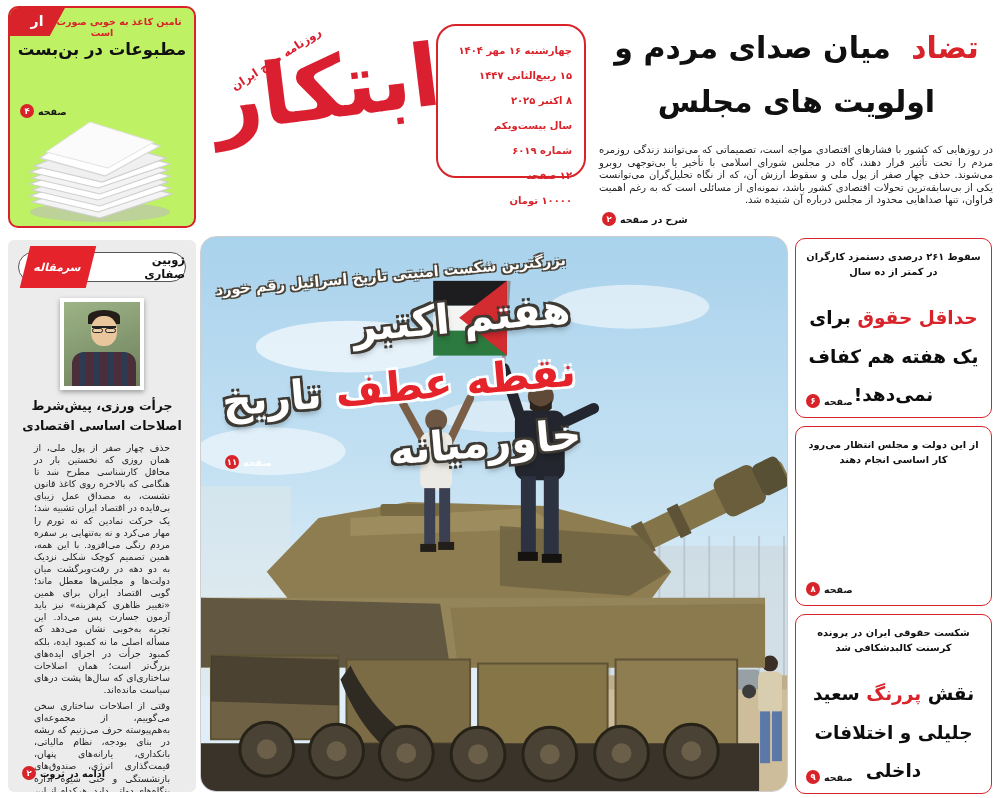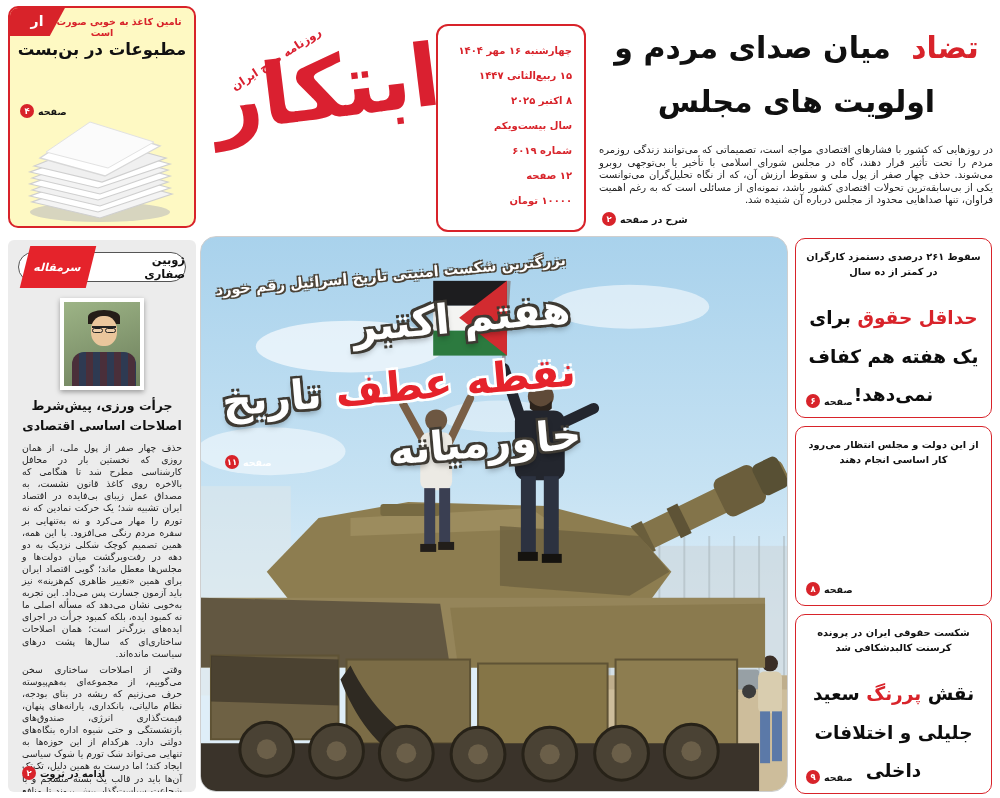--- a/index.html
+++ b/index.html
@@ -1,38 +1,38 @@
 <!DOCTYPE html>
 <html lang="fa" dir="rtl"><head>
 <meta charset="utf-8">
 <style>
   html,body{margin:0;padding:0;background:#fff;}
   *{box-sizing:border-box;}
   body{font-family:"DejaVu Sans", sans-serif;}
   #page{position:relative;width:1000px;height:798px;background:#fff;overflow:hidden;direction:rtl;}
 
   
-  .paper-box{position:absolute;left:8px;top:6px;width:188px;height:222px;border:2px solid #d8232a;border-radius:10px;background:#fef9c3;overflow:hidden;}
+  .paper-box{position:absolute;left:8px;top:6px;width:188px;height:222px;border:2px solid #d8232a;border-radius:10px;background:#bef264;overflow:hidden;}
   .corner-red{position:absolute;left:-2px;top:-2px;width:58px;height:30px;background:#d8232a;clip-path:polygon(0 0,100% 0,72% 100%,0 100%);color:#fff;font-weight:bold;font-size:14px;display:flex;align-items:center;justify-content:center;}
   .paper-kicker{margin:8px 8px 2px;color:#d8232a;font-size:9.5px;font-weight:bold;text-align:center;}
   .paper-h1{margin:2px 6px 0;color:#111;font-size:16.5px;font-weight:800;text-align:center;letter-spacing:-.5px;}
   .paper-h2{margin:3px 6px 0;color:#d8232a;font-size:13.5px;font-weight:800;text-align:center;}
   .paper-img{position:absolute;left:4px;right:4px;bottom:2px;height:118px;}
   .paper-badge{position:absolute;left:10px;top:96px;}
 
   
   .pgbadge{display:flex;align-items:center;gap:4px;font-size:9.5px;font-weight:bold;color:#111;direction:rtl;}
   .pgbadge .circ{width:14px;height:14px;border-radius:50%;background:#d8232a;color:#fff;font-size:8.5px;display:flex;align-items:center;justify-content:center;flex:0 0 auto;}
   .pgbadge.white{color:#fff;}
 
   
   .masthead{position:absolute;left:198px;top:0;width:392px;height:232px;}
   .logo{position:absolute;left:-6px;top:28px;width:268px;text-align:center;color:#da2030;font-size:86px;font-weight:bold;letter-spacing:-3px;transform:rotate(-7deg);line-height:1.4;}
   .tagline{position:absolute;left:26px;top:52px;color:#da2030;font-size:11.5px;font-weight:bold;transform:rotate(-33deg);white-space:nowrap;}
-  .dateline{position:absolute;left:238px;top:24px;width:150px;height:208px;border:2.5px solid #d8232a;border-radius:12px;background:#fff;padding:12px 12px;}
+  .dateline{position:absolute;left:238px;top:24px;width:150px;height:154px;border:2.5px solid #d8232a;border-radius:20px;background:#fff;padding:12px 12px;}
   .dateline div{color:#d8232a;font-size:10px;font-weight:bold;line-height:25px;text-align:right;white-space:nowrap;}
 
   
   .lead{position:absolute;left:598px;top:0;width:397px;height:232px;}
   .lead-kicker{position:absolute;top:10px;right:0;left:0;text-align:center;font-size:12.5px;font-weight:bold;color:#222;}
   .lead-h{position:absolute;right:0;left:0;text-align:center;font-size:30px;font-weight:800;color:#101010;letter-spacing:-1px;white-space:nowrap;}
   .lead-h .red{color:#d8232a;margin-left:10px;}
   .lh1{top:30px;}
   .lh2{top:84px;}
   .lead-body{position:absolute;top:144px;right:2px;left:1px;font-size:10px;line-height:12.6px;text-align:justify;color:#222;font-weight:500;}
@@ -55,21 +55,21 @@
   .ed-badge{position:absolute;left:6px;top:-7px;width:66px;height:42px;background:#e5232b;transform:skewX(-14deg);display:flex;align-items:center;justify-content:center;color:#fff;font-size:11px;font-weight:bold;}
   .ed-author{position:absolute;inset:0;display:flex;align-items:center;justify-content:center;padding-left:100px;font-size:11.5px;font-weight:bold;color:#111;}
   .ed-photo{position:relative;width:84px;height:92px;margin:16px auto 6px;background:linear-gradient(160deg,#9db486,#6d7f5c);border:4px solid #fff;box-shadow:0 2px 5px rgba(0,0,0,.35);}
   .ed-face{position:absolute;left:27px;top:14px;width:26px;height:30px;background:#eac69c;border-radius:45%;}
   .ed-hair{position:absolute;left:24px;top:8px;width:32px;height:14px;background:#241d18;border-radius:50% 50% 0 0;}
   .ed-glasses{position:absolute;left:28px;top:24px;width:24px;height:7px;border-top:2px solid #222;display:flex;gap:2px;}
   .ed-glasses i{flex:1;border:1.5px solid #222;border-radius:3px;background:rgba(255,255,255,.15);}
   .ed-shirt{position:absolute;left:8px;bottom:0;width:64px;height:34px;border-radius:12px 12px 0 0;background:repeating-linear-gradient(90deg,#4a2f3a 0 7px,#2e3a52 7px 14px),#333;background-blend-mode:normal;}
   .ed-title{margin:4px 10px 6px;text-align:center;font-size:12.5px;font-weight:800;color:#111;line-height:1.6;}
   .ed-body{margin:0 10px;font-size:9.3px;line-height:12.1px;text-align:justify;color:#1c1c1c;}
-  .ed-body p{margin:0 4px 4px;}
+  .ed-body p{margin:0 16px 4px;}
   .ed-ref{position:absolute;left:14px;bottom:12px;}
 
   
   .rbox{position:absolute;left:795px;width:197px;border:1.5px solid #d8232a;border-radius:10px;background:#fff;padding:10px 8px 8px;}
   .rb1{top:238px;height:180px;}
   .rb2{top:426px;height:180px;}
   .rb3{top:614px;height:180px;}
   .rb-kicker{text-align:center;font-size:9.8px;font-weight:bold;color:#111;line-height:1.55;margin-bottom:2px;}
   .rb-h{text-align:center;font-size:18.5px;font-weight:800;color:#0d0d0d;line-height:2.08;letter-spacing:-.5px;margin-top:20px;}
   .rb-h .red{color:#d8232a;}

